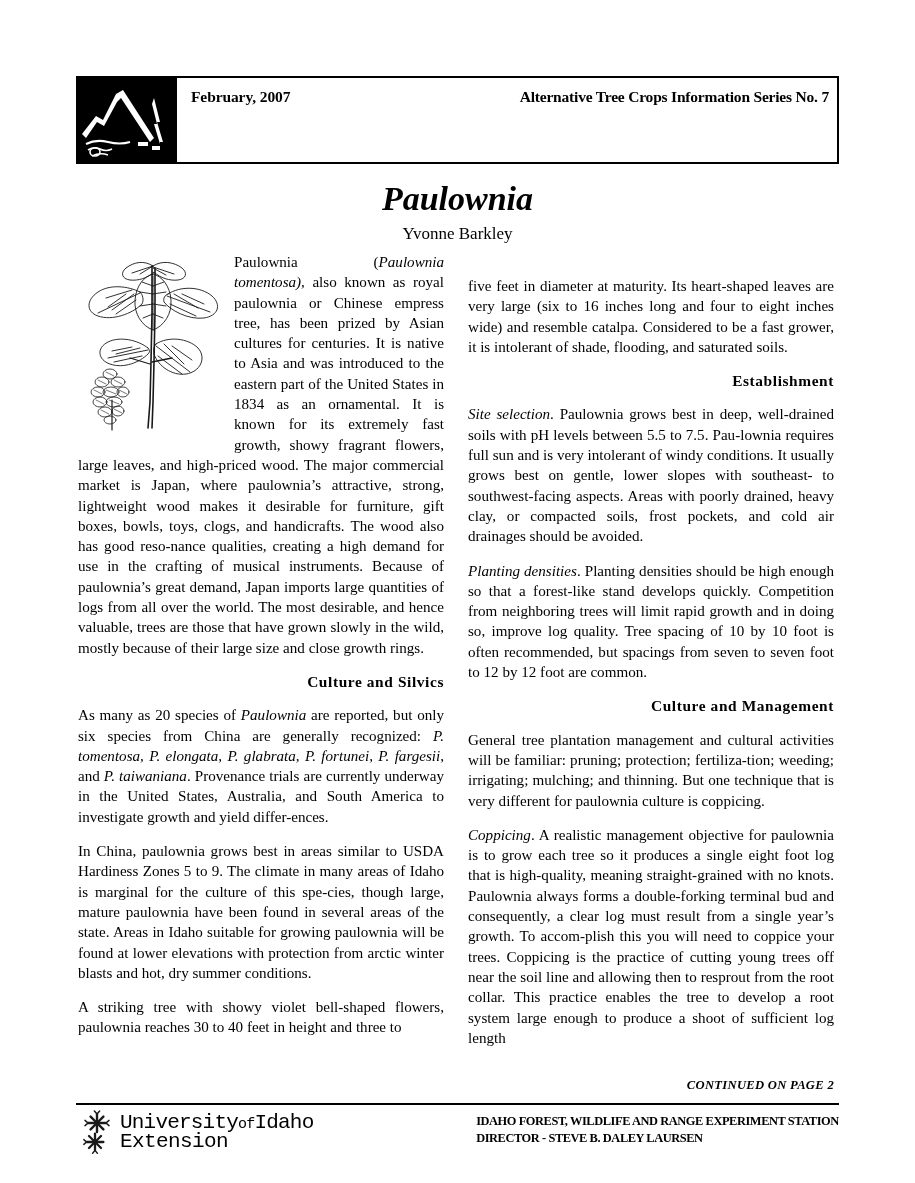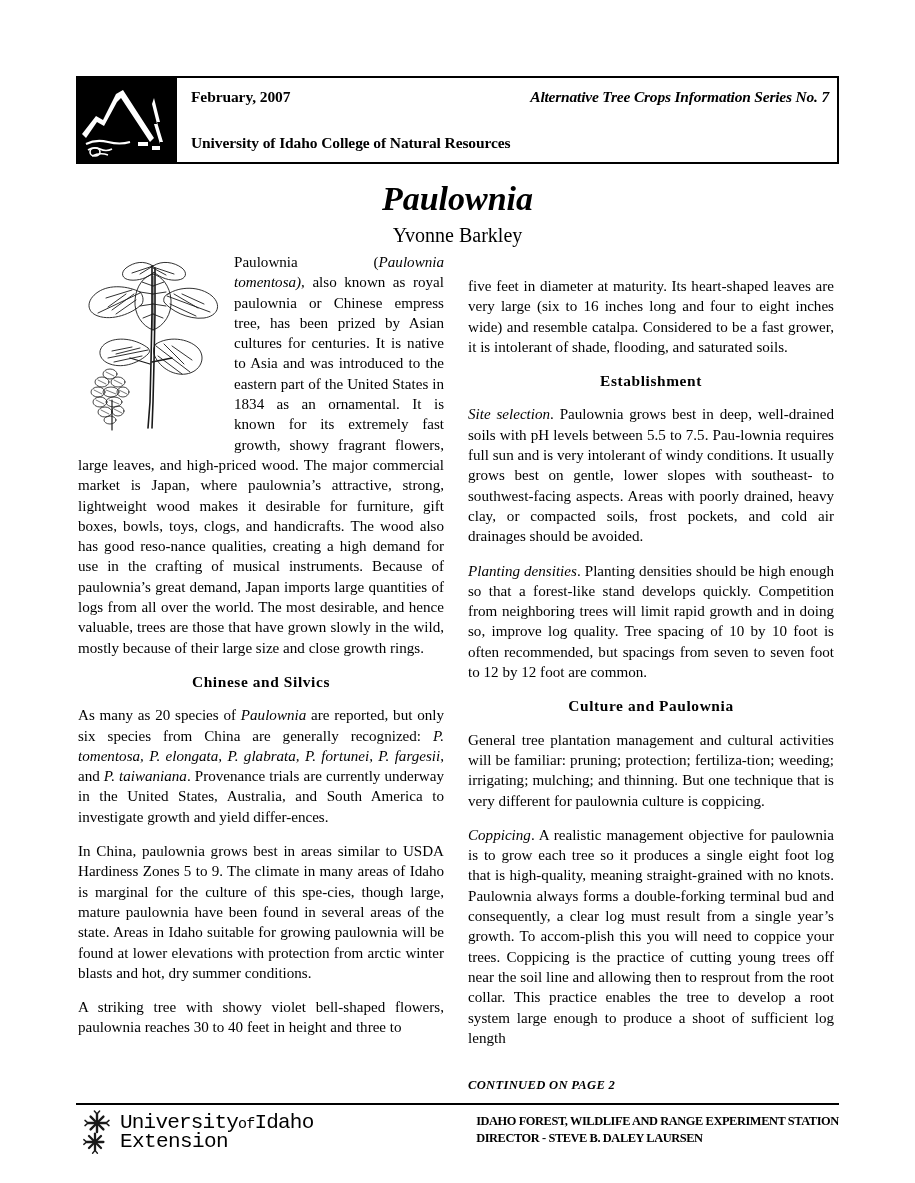--- a/index.html
+++ b/index.html
@@ -65,21 +65,20 @@
   .mh-date {
     font-weight: bold;
     font-size: 15.5px;
     letter-spacing: -0.1px;
   }
   .mh-series {
     font-weight: bold;
     font-size: 15.5px;
     letter-spacing: -0.2px;
     white-space: nowrap;
-    font-style: italic;
   }
   .mh-line2 {
     position: absolute;
     left: 14px;
     top: 56px;
     font-weight: bold;
     font-size: 15.5px;
     letter-spacing: -0.1px;
   }
 
@@ -94,21 +93,21 @@
     font-weight: bold;
     font-style: italic;
     letter-spacing: 0px;
   }
   .doc-author {
     position: absolute;
     left: 0;
     top: 224px;
     width: 915px;
     text-align: center;
-    font-size: 20px;
+    font-size: 17px;
   }
 
   
   .col {
     position: absolute;
     top: 252px;
     width: 366px;
     font-size: 15.1px;
     line-height: 20.3px;
     text-align: justify;
@@ -116,21 +115,21 @@
     hyphens: manual;
   }
   .col-left  { left: 78px; }
   .col-right { left: 468px; margin-top: 24px; }
 
   .col p {
     margin: 0 0 14px 0;
   }
 
   .section-head {
-    text-align: center;
+    text-align: right;
     font-weight: bold;
     font-size: 15.4px;
     margin: 4px 0 13px 0;
     letter-spacing: 0.6px;
   }
   .section-head.spaced { margin-top: 10px; }
 
   em, .ital { font-style: italic; }
 
   
@@ -141,21 +140,21 @@
     margin: 0 8px 2px 0;
     shape-margin: 4px;
   }
   .figure svg { display:block; width:100%; height:100%; }
 
   .continued {
     position: absolute;
     left: 468px;
     top: 1078px;
     width: 366px;
-    text-align: left;
+    text-align: right;
     font-weight: bold;
     font-style: italic;
     font-size: 12.6px;
     letter-spacing: 0.3px;
   }
 
   
   .footer-rule {
     position: absolute;
     left: 76px;
@@ -235,21 +234,20 @@
         <path d="M16 80 Q24 76 32 79" stroke="#ffffff" stroke-width="1.4" fill="none"></path>
         <ellipse cx="19" cy="76" rx="5" ry="4" fill="none" stroke="#ffffff" stroke-width="1.6"></ellipse>
       </svg>
     </div>
 
     <div class="masthead-box">
       <div class="mh-line1">
         <span class="mh-date">February, 2007</span>
         <span class="mh-series">Alternative Tree Crops Information Series No. 7</span>
       </div>
-      <div class="mh-line2">University of Idaho College of Natural Resources</div>
     </div>
   </div>
 
   <div class="doc-title">Paulownia</div>
   <div class="doc-author">Yvonne Barkley</div>
 
   <div class="col col-left">
 
     <div class="figure">
       <svg viewBox="0 0 148 182" xmlns="http://www.w3.org/2000/svg" aria-hidden="true">
@@ -294,40 +292,40 @@
           </g>
           <g stroke-width="0.6">
             <path d="M28 120 L36 124 M20 128 L28 132 M36 128 L44 132 M16 138 L24 142 M28 138 L38 142 M41 138 L49 142 M18 148 L26 152 M31 148 L41 152 M23 158 L31 162 M36 157 L44 161"></path>
           </g>
         </g>
       </svg>
     </div>
 
     <p><span>Paulownia (</span><em>Paulownia tomentosa)</em><span>, also known as royal paulownia or Chinese empress tree, has been prized by Asian cultures for centuries. It is native to Asia and was introduced to the eastern part of the United States in 1834 as an ornamental. It is known for its extremely fast growth, showy fragrant flowers, large leaves, and high-priced wood. The major commercial market is Japan, where paulownia’s attractive, strong, lightweight wood makes it desirable for furniture, gift boxes, bowls, toys, clogs, and handicrafts. The wood also has good reso-nance qualities, creating a high demand for use in the crafting of musical instruments. Because of paulownia’s great demand, Japan imports large quantities of logs from all over the world. The most desirable, and hence valuable, trees are those that have grown slowly in the wild, mostly because of their large size and close growth rings.</span></p>
 
-    <div class="section-head">Chinese  and  Silvics</div>
+    <div class="section-head">Culture  and  Silvics</div>
 
     <p><span>As many as 20 species of </span><em>Paulownia</em><span> are reported, but only six species from China are generally recognized: </span><em>P. tomentosa, P. elongata, P. glabrata, P. fortunei, P. fargesii</em><span>, and </span><em>P. taiwaniana</em><span>. Provenance trials are currently underway in the United States, Australia, and South America to investigate growth and yield differ-ences.</span></p>
 
     <p>In China, paulownia grows best in areas similar to USDA Hardiness Zones 5 to 9. The climate in many areas of Idaho is marginal for the culture of this spe-cies, though large, mature paulownia have been found in several areas of the state. Areas in Idaho suitable for growing paulownia will be found at lower elevations with protection from arctic winter blasts and hot, dry summer conditions.</p>
 
     <p>A striking tree with showy violet bell-shaped flowers, paulownia reaches 30 to 40 feet in height and three to</p>
   </div>
 
   <div class="col col-right">
 
     <p>five feet in diameter at maturity. Its heart-shaped leaves are very large (six to 16 inches long and four to eight inches wide) and resemble catalpa. Considered to be a fast grower, it is intolerant of shade, flooding, and saturated soils.</p>
 
     <div class="section-head">Establishment</div>
 
     <p><em>Site selection</em><span>. Paulownia grows best in deep, well-drained soils with pH levels between 5.5 to 7.5. Pau-lownia requires full sun and is very intolerant of windy conditions. It usually grows best on gentle, lower slopes with southeast- to southwest-facing aspects. Areas with poorly drained, heavy clay, or compacted soils, frost pockets, and cold air drainages should be avoided.</span></p>
 
     <p><em>Planting densities</em><span>. Planting densities should be high enough so that a forest-like stand develops quickly. Competition from neighboring trees will limit rapid growth and in doing so, improve log quality. Tree spacing of 10 by 10 foot is often recommended, but spacings from seven to seven foot to 12 by 12 foot are common.</span></p>
 
-    <div class="section-head spaced">Culture  and  Paulownia</div>
+    <div class="section-head spaced">Culture  and  Management</div>
 
     <p>General tree plantation management and cultural activities will be familiar: pruning; protection; fertiliza-tion; weeding; irrigating; mulching; and thinning. But one technique that is very different for paulownia culture is coppicing.</p>
 
     <p><em>Coppicing</em><span>. A realistic management objective for paulownia is to grow each tree so it produces a single eight foot log that is high-quality, meaning straight-grained with no knots. Paulownia always forms a double-forking terminal bud and consequently, a clear log must result from a single year’s growth. To accom-plish this you will need to coppice your trees. Coppicing is the practice of cutting young trees off near the soil line and allowing then to resprout from the root collar. This practice enables the tree to develop a root system large enough to produce a shoot of sufficient log length</span></p>
   </div>
 
   <div class="continued">CONTINUED ON PAGE 2</div>
 
   <div class="footer-rule"></div>
 

